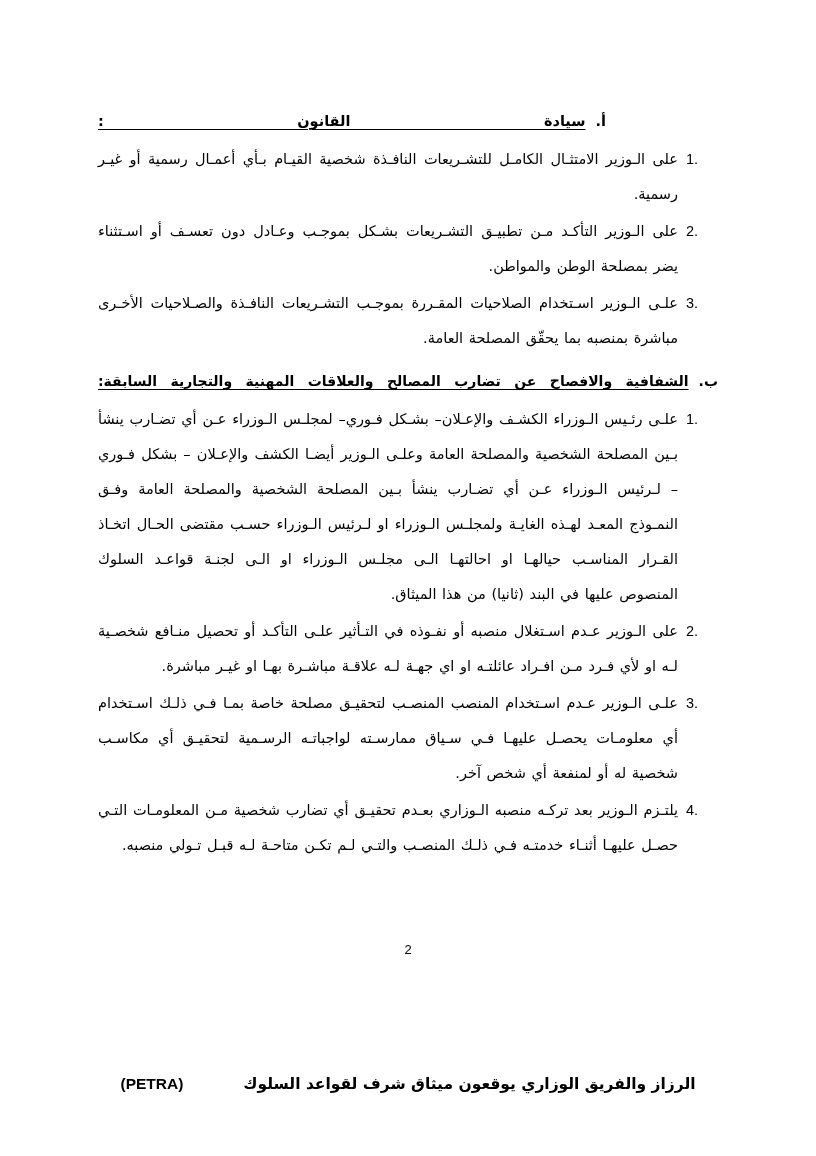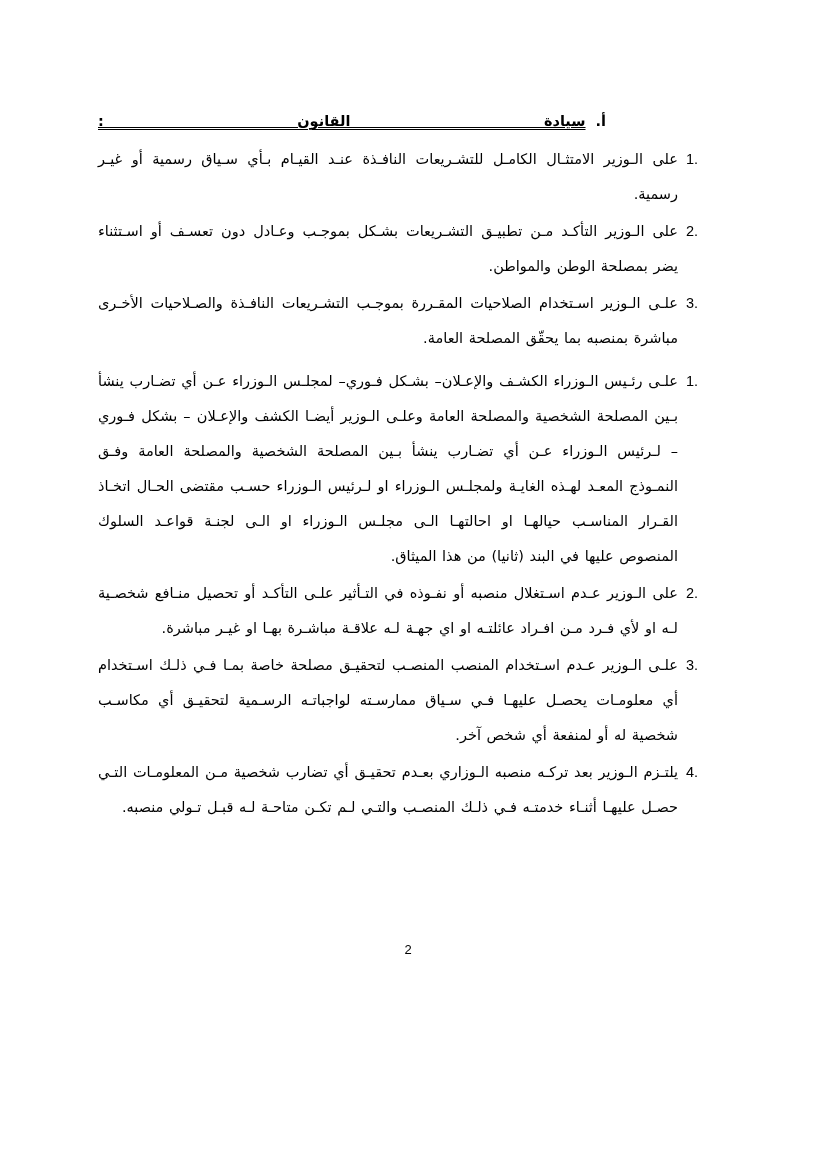--- a/index.html
+++ b/index.html
@@ -35,21 +35,20 @@
   }
 
   
   .section-head {
     direction: rtl;
     font-weight: bold;
     font-size: 14.5px;
     line-height: 34px;
     margin: 0 0 4px 0;
     white-space: nowrap;
-    text-decoration: underline;
   }
   .section-head.head-a {
     text-align: right;
     padding-right: 112px;
   }
   .section-head.head-b {
     text-align: center;
     font-size: 14px;
   }
   .head-marker {
@@ -146,34 +145,37 @@
 
   <div class="content">
 
     <div class="section-head head-a">
       <span class="head-marker">أ.</span><span class="head-text">سيادة القانون :</span>
     </div>
 
     <ol class="num-list">
       <li>
         <span class="li-marker">1.</span>
-        <span class="li-body">على الـوزير الامتثـال الكامـل للتشـريعات النافـذة عنـد القيـام بـأي سـياق رسمية أو غيـر رسمية.</span>
+        <span class="li-body">على الـوزير الامتثـال الكامـل للتشـريعات النافـذة شخصية القيـام بـأي أعمـال رسمية أو غيـر رسمية.</span>
       </li>
       <li>
         <span class="li-marker">2.</span>
         <span class="li-body">على الـوزير التأكـد مـن تطبيـق التشـريعات بشـكل بموجـب وعـادل دون تعسـف أو اسـتثناء يضر بمصلحة الوطن والمواطن.</span>
       </li>
       <li>
         <span class="li-marker">3.</span>
         <span class="li-body">علـى الـوزير اسـتخدام الصلاحيات المقـررة بموجـب التشـريعات النافـذة والصـلاحيات الأخـرى مباشرة بمنصبه بما يحقّق المصلحة العامة.</span>
       </li>
     </ol>
 
     <div class="gap-a"></div>
 
+    <div class="section-head head-b">
+      <span class="head-marker">ب.</span><span class="head-text">الشفافية والافصاح عن تضارب المصالح والعلاقات المهنية والتجارية السابقة:</span>
+    </div>
 
     <ol class="num-list">
       <li>
         <span class="li-marker">1.</span>
         <span class="li-body">علـى رئـيس الـوزراء الكشـف والإعـلان– بشـكل فـوري– لمجلـس الـوزراء عـن أي تضـارب ينشأ بـين المصلحة الشخصية والمصلحة العامة وعلـى الـوزير أيضـا الكشف والإعـلان – بشكل فـوري – لـرئيس الـوزراء عـن أي تضـارب ينشأ بـين المصلحة الشخصية والمصلحة العامة وفـق النمـوذج المعـد لهـذه الغايـة ولمجلـس الـوزراء او لـرئيس الـوزراء حسـب مقتضى الحـال اتخـاذ القـرار المناسـب حيالهـا او احالتهـا الـى مجلـس الـوزراء او الـى لجنـة قواعـد السلوك   المنصوص عليها في البند (ثانيا) من هذا الميثاق.</span>
       </li>
       <li>
         <span class="li-marker">2.</span>
         <span class="li-body">على الـوزير عـدم اسـتغلال منصبه أو نفـوذه في التـأثير علـى التأكـد أو تحصيل منـافع شخصـية لـه او لأي فـرد مـن افـراد عائلتـه او اي  جهـة لـه علاقـة مباشـرة بهـا او غيـر مباشرة.</span>
       </li>
@@ -184,14 +186,17 @@
       <li>
         <span class="li-marker">4.</span>
         <span class="li-body">يلتـزم الـوزير بعد تركـه منصبه الـوزاري بعـدم تحقيـق أي تضارب شخصية مـن المعلومـات التـي حصـل عليهـا أثنـاء خدمتـه فـي ذلـك المنصـب والتـي لـم تكـن متاحـة لـه قبـل تـولي منصبه.</span>
       </li>
     </ol>
 
   </div>
 
   <div class="page-number">2</div>
 
+  <div class="footer-caption">
+    <span class="cap-ar">الرزاز والفريق الوزاري يوقعون ميثاق شرف لقواعد السلوك</span><span class="cap-en">(PETRA)</span>
+  </div>
 
 </div>
 
 </body></html>

